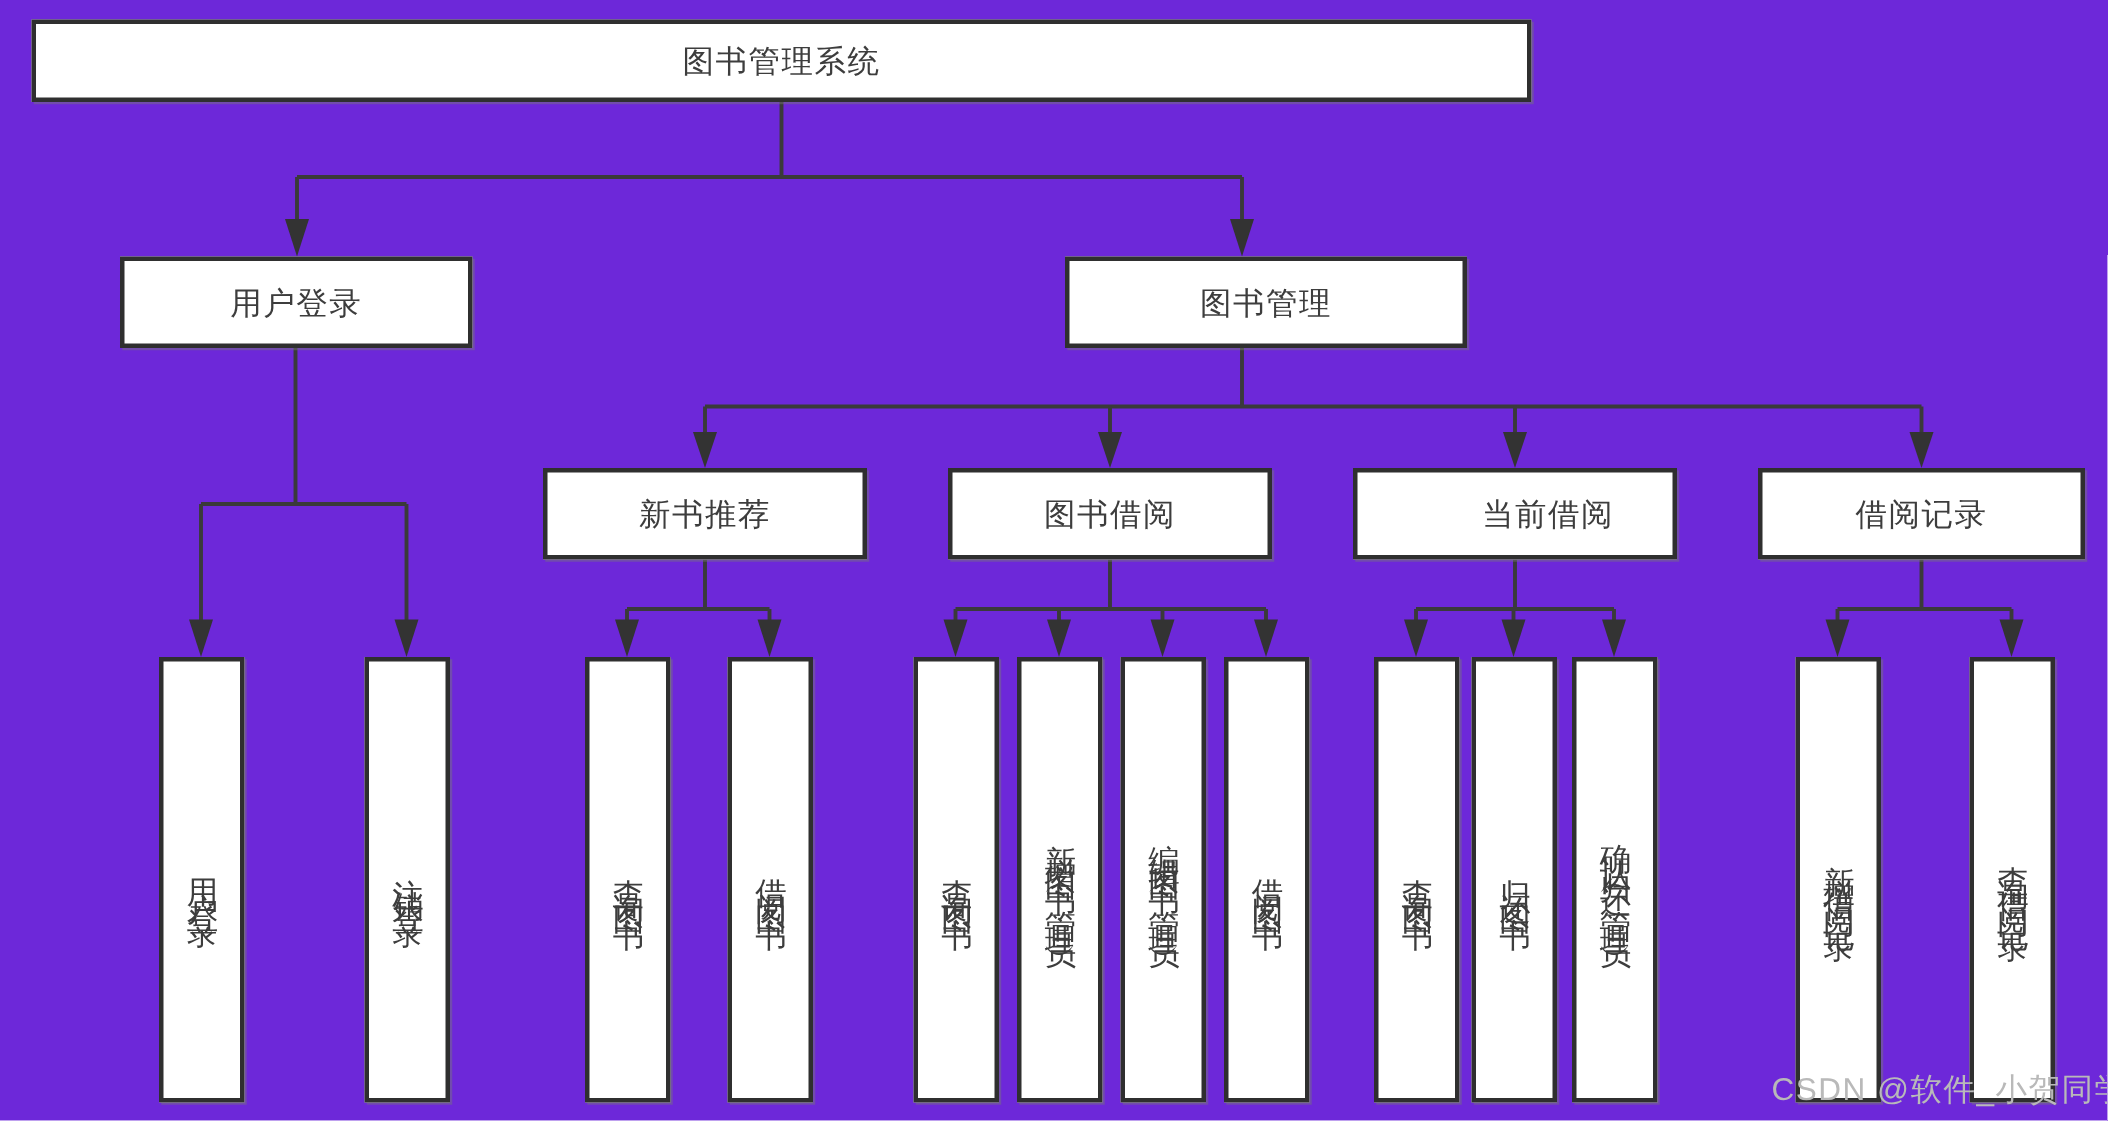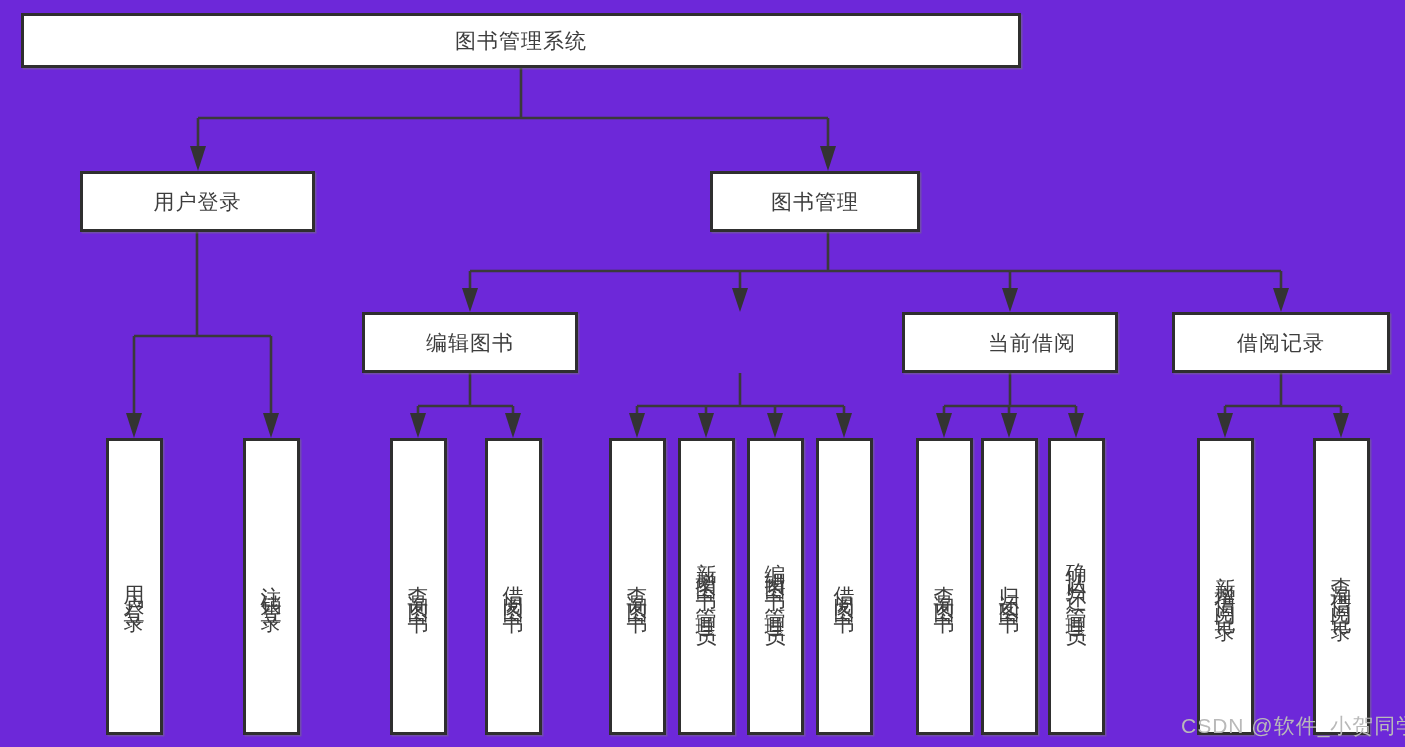--- a/index.html
+++ b/index.html
@@ -135,23 +135,24 @@
       <polygon points="1068,413 1084,413 1076,438"></polygon>
 
       <polygon points="1217,413 1233,413 1225,438"></polygon>
       <polygon points="1333,413 1349,413 1341,438"></polygon>
     </g>
   </svg>
 
   <div class="box" style="left:21px; top:13px; width:1000px; height:55px;">图书管理系统</div>
 
   <div class="box" style="left:80px; top:171px; width:235px; height:61px;">用户登录</div>
-  <div class="box" style="left:710px; top:171px; width:210px; height:61px;">图书管理</div>
-
-  <div class="box" style="left:362px; top:312px; width:216px; height:61px;">编辑图书</div>
+  <div class="box" style="left:710px; top:171px; width:268px; height:61px;">图书管理</div>
+
+  <div class="box" style="left:362px; top:312px; width:216px; height:61px;">新书推荐</div>
+  <div class="box" style="left:632px; top:312px; width:216px; height:61px;">图书借阅</div>
   <div class="box" style="left:902px; top:312px; width:216px; height:61px;padding-left:44px;">当前借阅</div>
   <div class="box" style="left:1172px; top:312px; width:218px; height:61px;">借阅记录</div>
 
   <div class="vbox" style="left:106px; top:438px; width:57px; height:297px;">
     <span>用户登录</span>
   </div>
   <div class="vbox" style="left:243px; top:438px; width:57px; height:297px;">
     <span>注销登录</span>
   </div>
 

